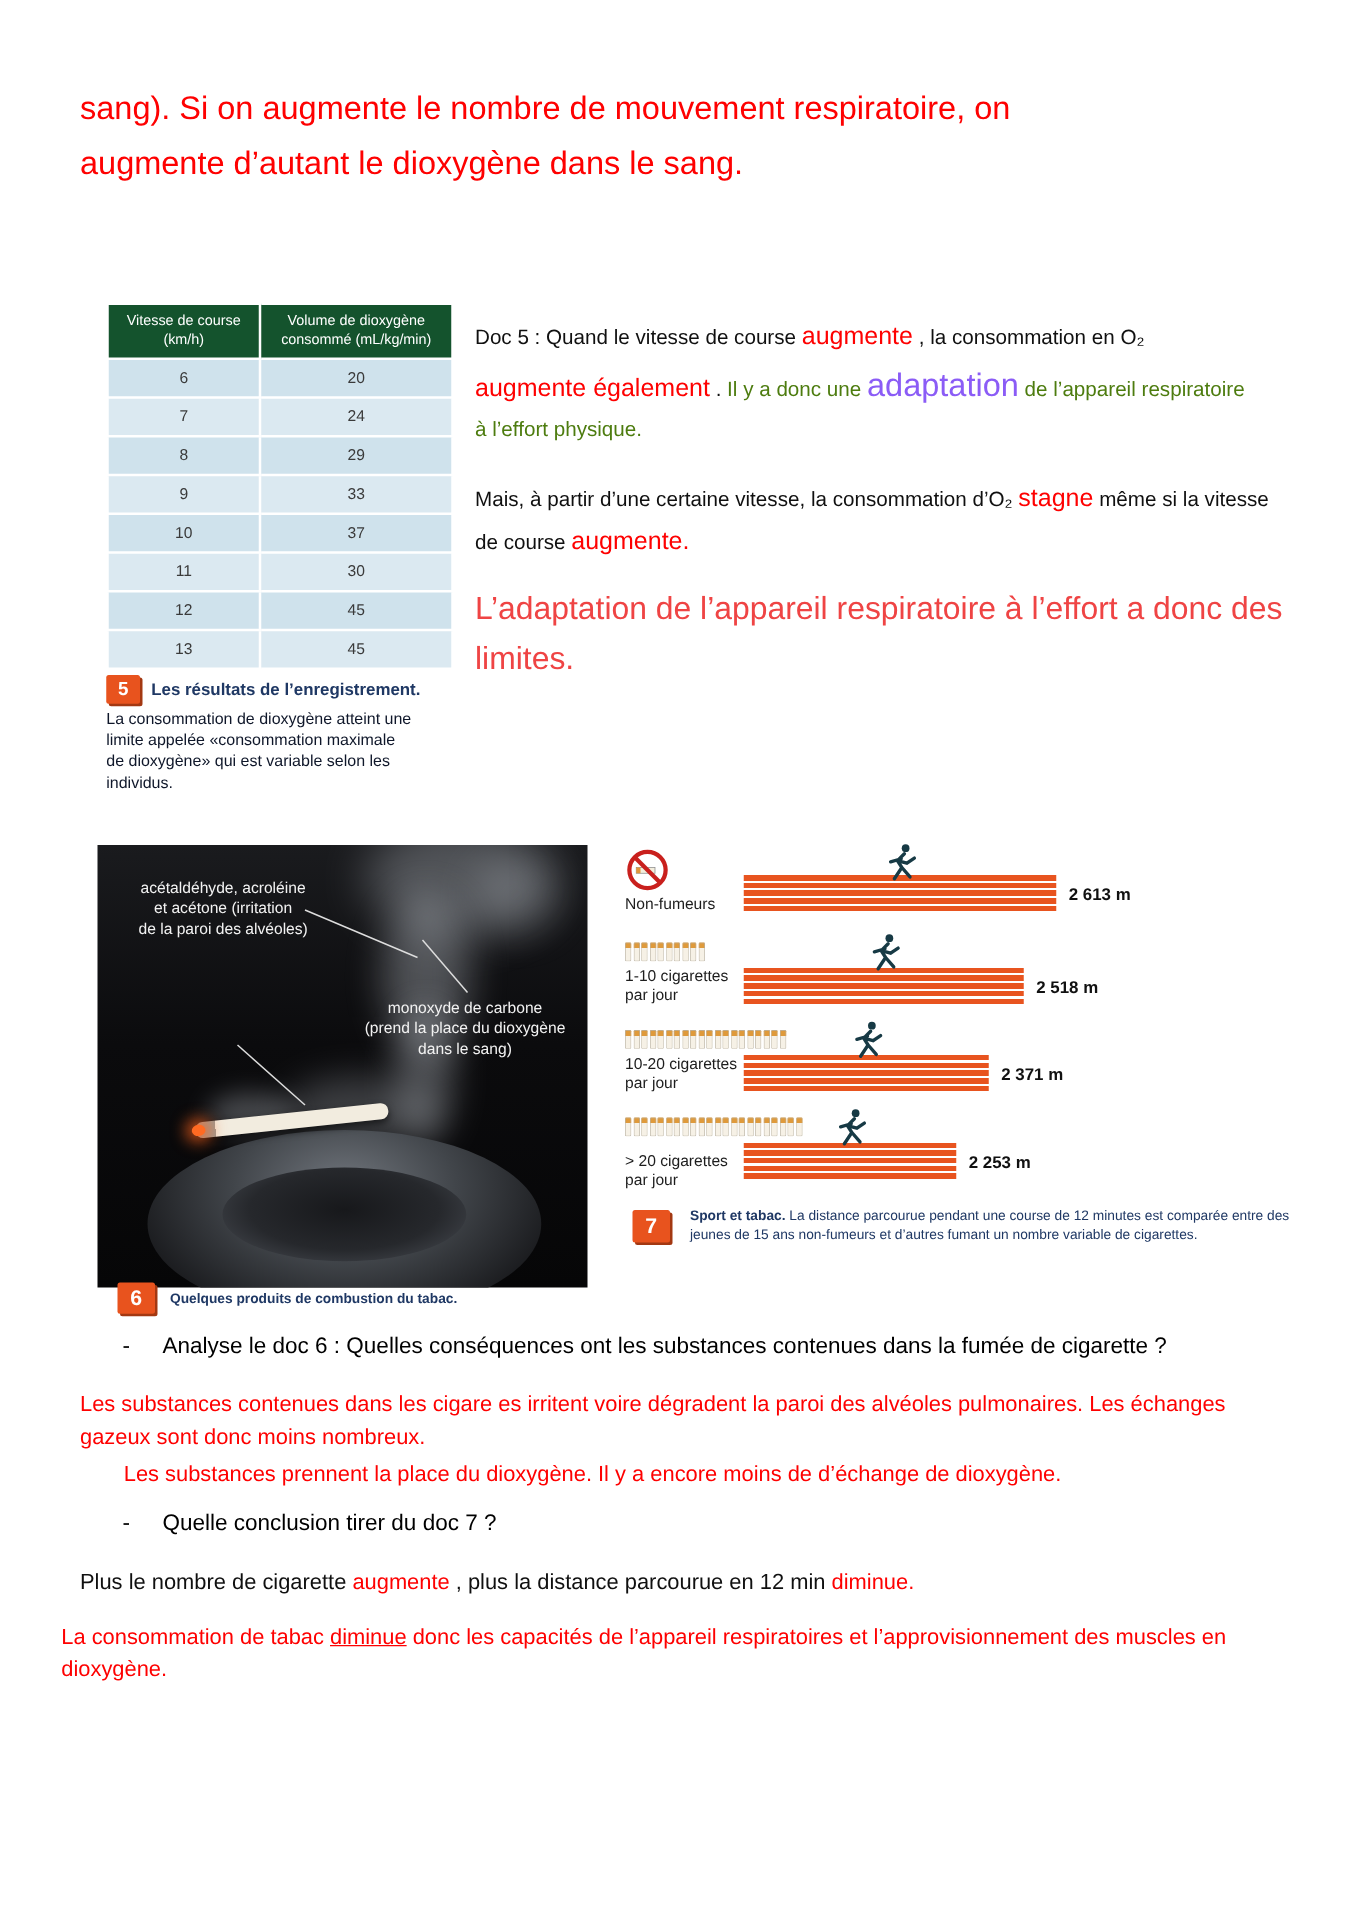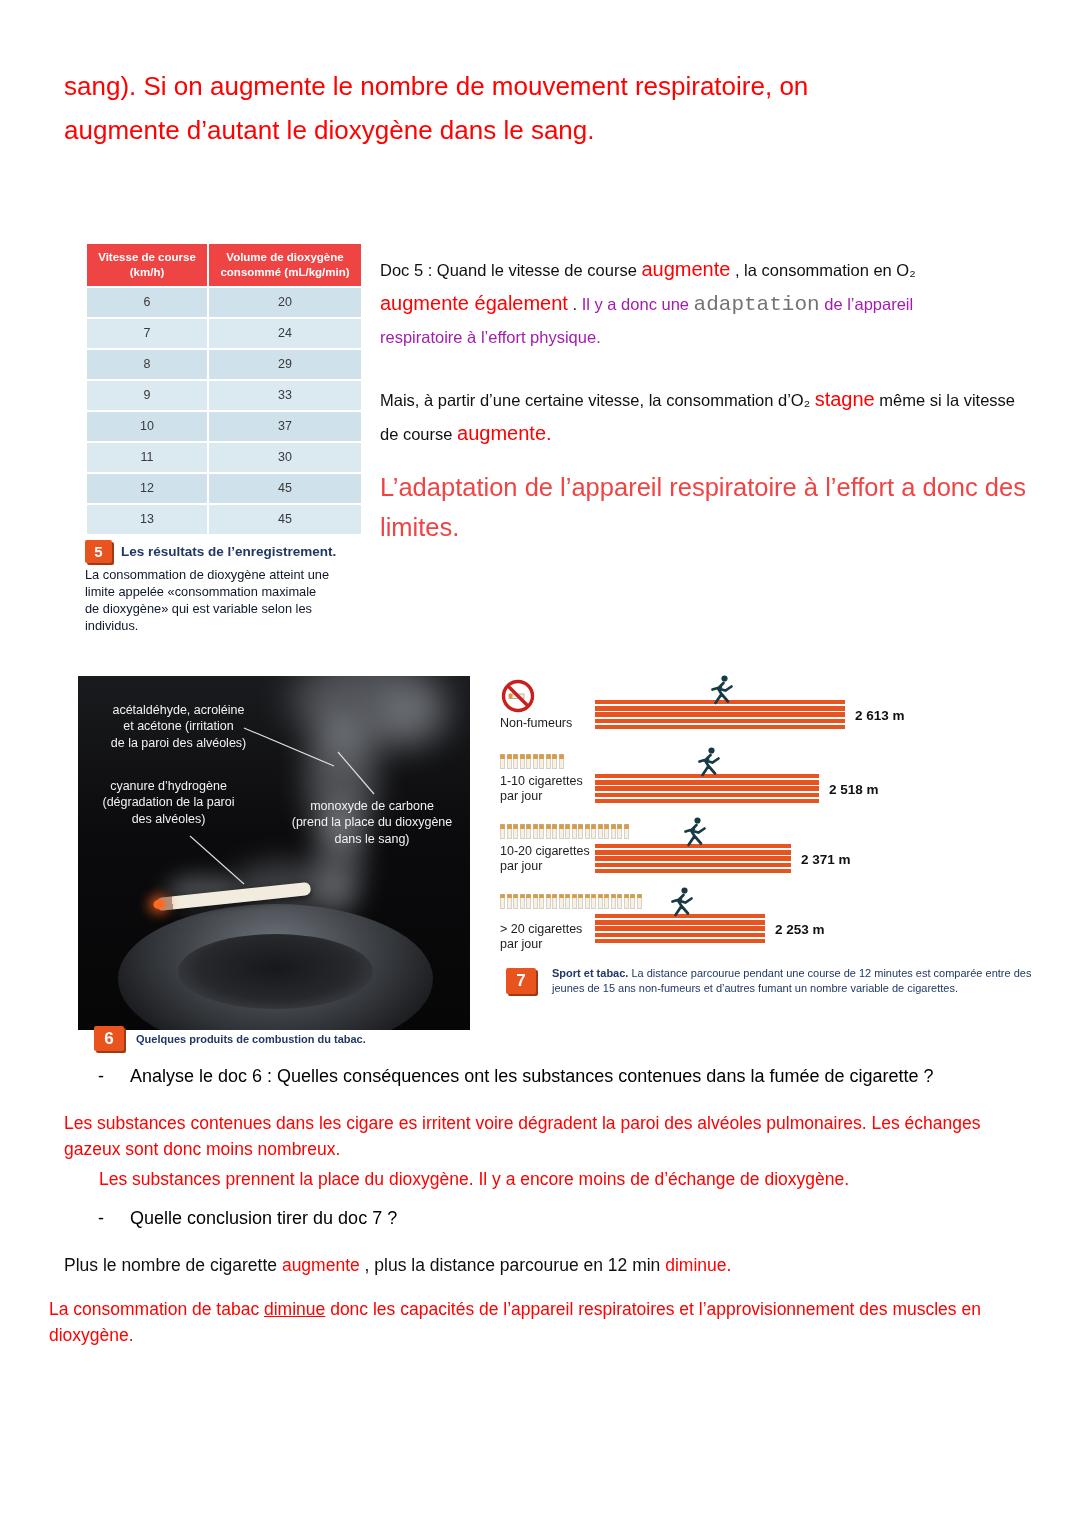--- a/index.html
+++ b/index.html
@@ -6,21 +6,21 @@
   html,body { background:#ffffff; }
   body { font-family:"Liberation Sans","DejaVu Sans",sans-serif; }
   .page { position:relative; width:1080px; height:1527px; background:#ffffff; overflow:hidden; }
 
   
   .intro { position:absolute; left:64px; top:64px; width:950px; font-size:26px; line-height:1.7;
            color:#fe0101; white-space:pre-line; }
 
   
   .doc5-table { position:absolute; left:85px; top:242px; border-collapse:collapse; }
-  .doc5-table th { background:#ef4444; color:#fff; font-size:11.5px; font-weight:bold;
+  .doc5-table th { background:#14532d; color:#fff; font-size:11.5px; font-weight:normal;
                    padding:6px 6px; border:2px solid #fff; text-align:center; line-height:1.3; vertical-align:middle; }
   .doc5-table th.col-speed { width:122px; }
   .doc5-table th.col-volume { width:154px; }
   .doc5-table td { text-align:center; font-size:12.5px; color:#3a3a3a; padding:7.5px 4px; border:2px solid #fff; }
   .doc5-table tbody tr:nth-child(odd) td { background:#cfe2ec; }
   .doc5-table tbody tr:nth-child(even) td { background:#dbe9f1; }
 
   .badge { display:inline-flex; align-items:center; justify-content:center; background:#e8531e;
            color:#fff; font-weight:bold; border-radius:2px; box-shadow:2px 2px 0 #a33812; }
 
@@ -30,23 +30,23 @@
   .caption5-title { font-weight:bold; color:#1f3864; font-size:13.5px; }
   .caption5-text { margin-top:4px; color:#0f172a; font-size:12.8px; line-height:1.32; white-space:pre-line; }
 
   
   .para { font-size:16.5px; line-height:1.7; }
   .analysis-p1 { position:absolute; left:380px; top:252px; width:620px; }
   .analysis-p2 { position:absolute; left:380px; top:382px; width:640px; }
   .conclusion  { position:absolute; left:380px; top:468px; width:660px;
                  font-size:25.5px; color:#ef4444; line-height:1.55; }
   .seg-dark { color:#101010; }
-  .seg-blue { color:#a21caf; }
+  .seg-blue { color:#4d7c0f; }
   .seg-red-big { color:#fe0101; font-size:20px; }
-  .seg-navy-big { color:#737373; font-size:21px;font-family:Liberation Mono, monospace; }
+  .seg-navy-big { color:#8b5cf6; font-size:26px; }
   .seg-red { color:#fe0101; }
   .seg-red-underline { color:#fe0101; text-decoration:underline; }
 
   
   .photo { position:absolute; left:78px; top:676px; width:392px; height:354px; overflow:hidden;
            background:linear-gradient(180deg,#1a1b1e 0%,#0b0b0d 45%,#060607 100%); }
   .smoke { position:absolute; border-radius:50%; background:#ccd2da; }
   .ashtray { position:absolute; left:40px; top:228px; width:315px; height:150px; border-radius:50%;
              background:radial-gradient(ellipse at 50% 30%, #70757c 0%, #41454a 40%, #1a1b1e 78%); }
   .ashtray-inner { position:absolute; left:60px; top:30px; width:195px; height:75px; border-radius:50%;
@@ -176,23 +176,20 @@
 
     <svg class="photo-lines" width="392" height="354" viewBox="0 0 392 354">
       <line x1="166" y1="52" x2="256" y2="90" stroke="#dddddd" stroke-width="1.2"></line>
       <line x1="112" y1="160" x2="166" y2="208" stroke="#dddddd" stroke-width="1.2"></line>
       <line x1="296" y1="118" x2="260" y2="76" stroke="#dddddd" stroke-width="1.2"></line>
     </svg>
 
     <div class="photo-label" style="left:18px;top:26px;width:165px;">acétaldéhyde, acroléine
 et acétone (irritation
 de la paroi des alvéoles)</div>
-    <div class="photo-label" style="left:8px;top:102px;width:165px;">cyanure d’hydrogène
-(dégradation de la paroi
-des alvéoles)</div>
     <div class="photo-label" style="left:203px;top:122px;width:182px;">monoxyde de carbone
 (prend la place du dioxygène
 dans le sang)</div>
   </div>
 
   <div class="caption6">
     <span class="badge">6</span>
     <span class="caption6-title">Quelques produits de combustion du tabac.</span>
   </div>
 

